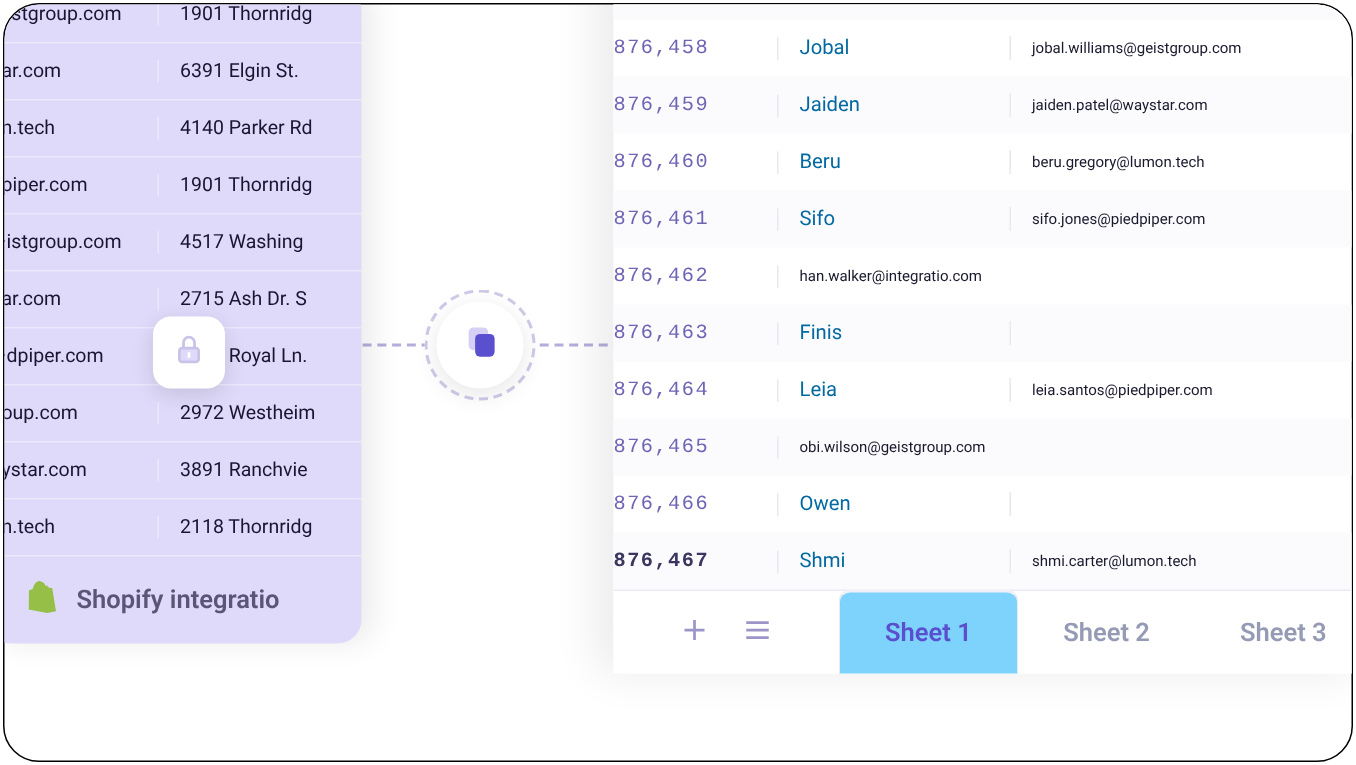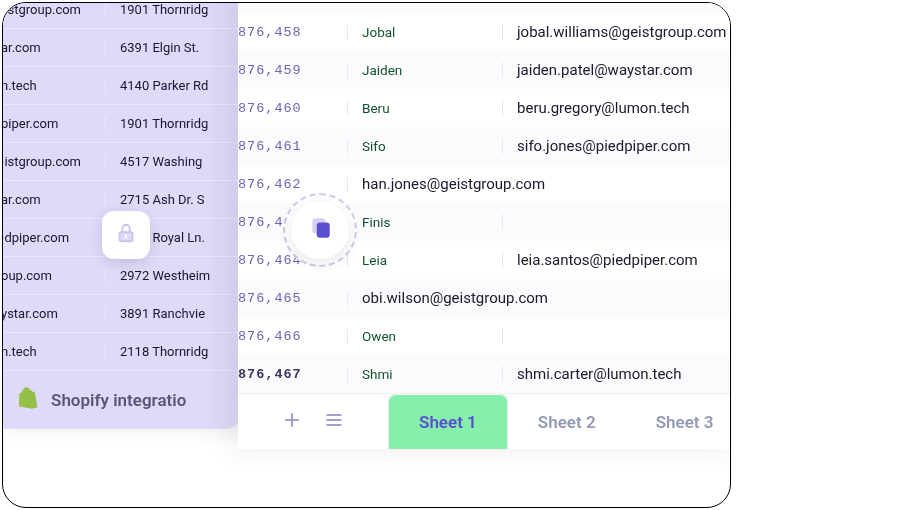--- a/index.html
+++ b/index.html
@@ -7,21 +7,21 @@
       font-family: -apple-system, BlinkMacSystemFont, 'Segoe UI', Roboto, sans-serif;
       background: #fff;
       width: 904px;
       height: 510px;
       overflow: hidden;
       position: relative;
     }
     .container {
       border: 1px solid #000;
       border-radius: 24px;
-      width: 729px;
+      width: 900px;
       height: 506px;
       margin: 2px;
       overflow: hidden;
       position: relative;
       background: #fff;
     }
     .left-panel {
       position: absolute;
       left: -12px;
       top: -12px;
@@ -99,26 +99,26 @@
       font-family: 'Courier New', monospace;
       font-size: 13.5px;
       color: #6F65B5;
       letter-spacing: 1px;
       border-right: 1px solid #E8E8F0;
     }
     .right-col2 {
       width: 155px;
       padding-left: 14px;
       font-size: 13.5px;
-      color: #14532d;
+      color: #0369a1;
       border-right: 1px solid #E8E8F0;
     }
     .right-col3 {
       padding-left: 14px;
-      font-size: 15px;
+      font-size: 10px;
       color: #1a1a2e;
     }
     .bold .right-col1 { font-weight: 700; color: #3a3660; }
     .tabs-bar {
       display: flex;
       align-items: center;
       height: 56px;
       border-top: 1px solid #EAEAF2;
       background: #fff;
     }
@@ -138,21 +138,21 @@
       display: flex;
       align-items: center;
       padding: 0 30px;
       font-size: 17px;
       font-weight: 600;
       color: #959AB5;
       white-space: nowrap;
     }
     .tab.active {
       color: #5A4FCF;
-      background: #86efac;
+      background: #7dd3fc;
       border-top: 2px solid #f0f0f8;
       border-left: 1px solid #EAEAF2;
       border-right: 1px solid #EAEAF2;
       border-radius: 8px 8px 0 0;
       margin-top: -1px;
     }
     .connector {
       position: absolute;
       top: 226px;
       left: 160px;
@@ -305,21 +305,21 @@
         <div class="right-col2">Beru</div>
         <div class="right-col3">beru.gregory@lumon.tech</div>
       </div>
       <div class="right-row">
         <div class="right-col1">876,461</div>
         <div class="right-col2">Sifo</div>
         <div class="right-col3">sifo.jones@piedpiper.com</div>
       </div>
       <div class="right-row">
         <div class="right-col1">876,462</div>
-        <div class="right-col3">han.jones@geistgroup.com</div>
+        <div class="right-col3">han.walker@integratio.com</div>
       </div>
       <div class="right-row">
         <div class="right-col1">876,463</div>
         <div class="right-col2">Finis</div>
       </div>
       <div class="right-row">
         <div class="right-col1">876,464</div>
         <div class="right-col2">Leia</div>
         <div class="right-col3">leia.santos@piedpiper.com</div>
       </div>

